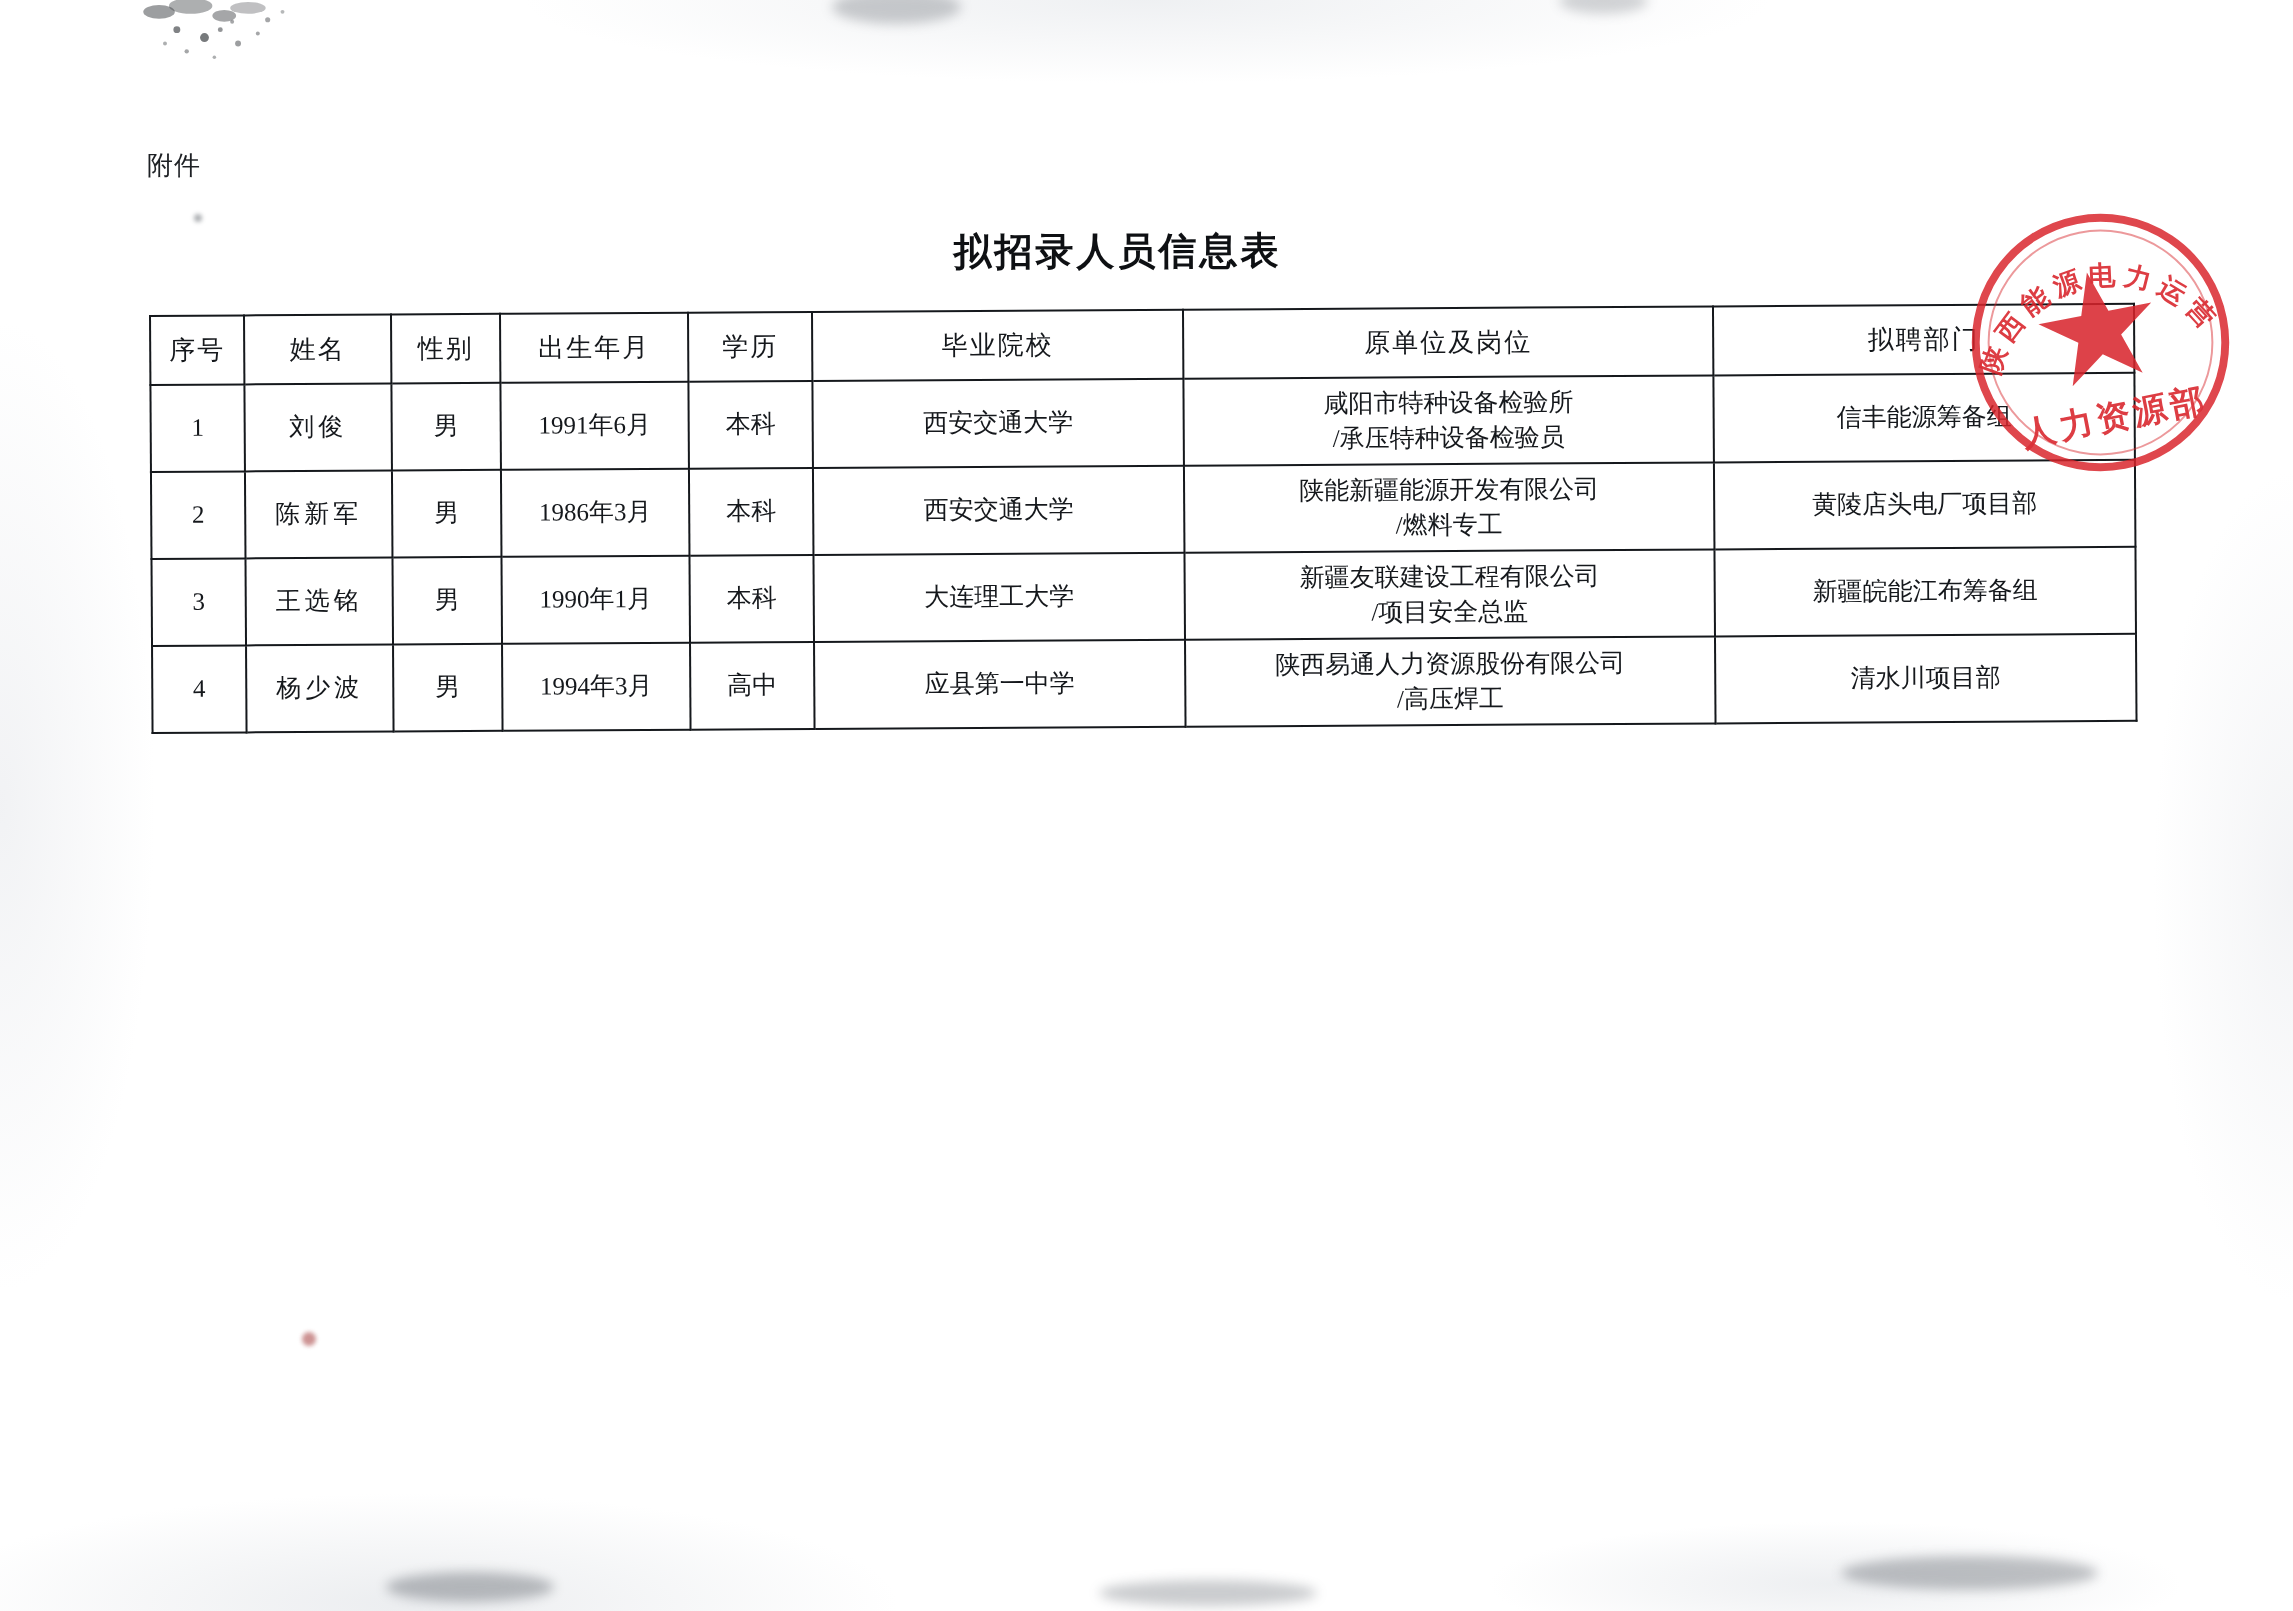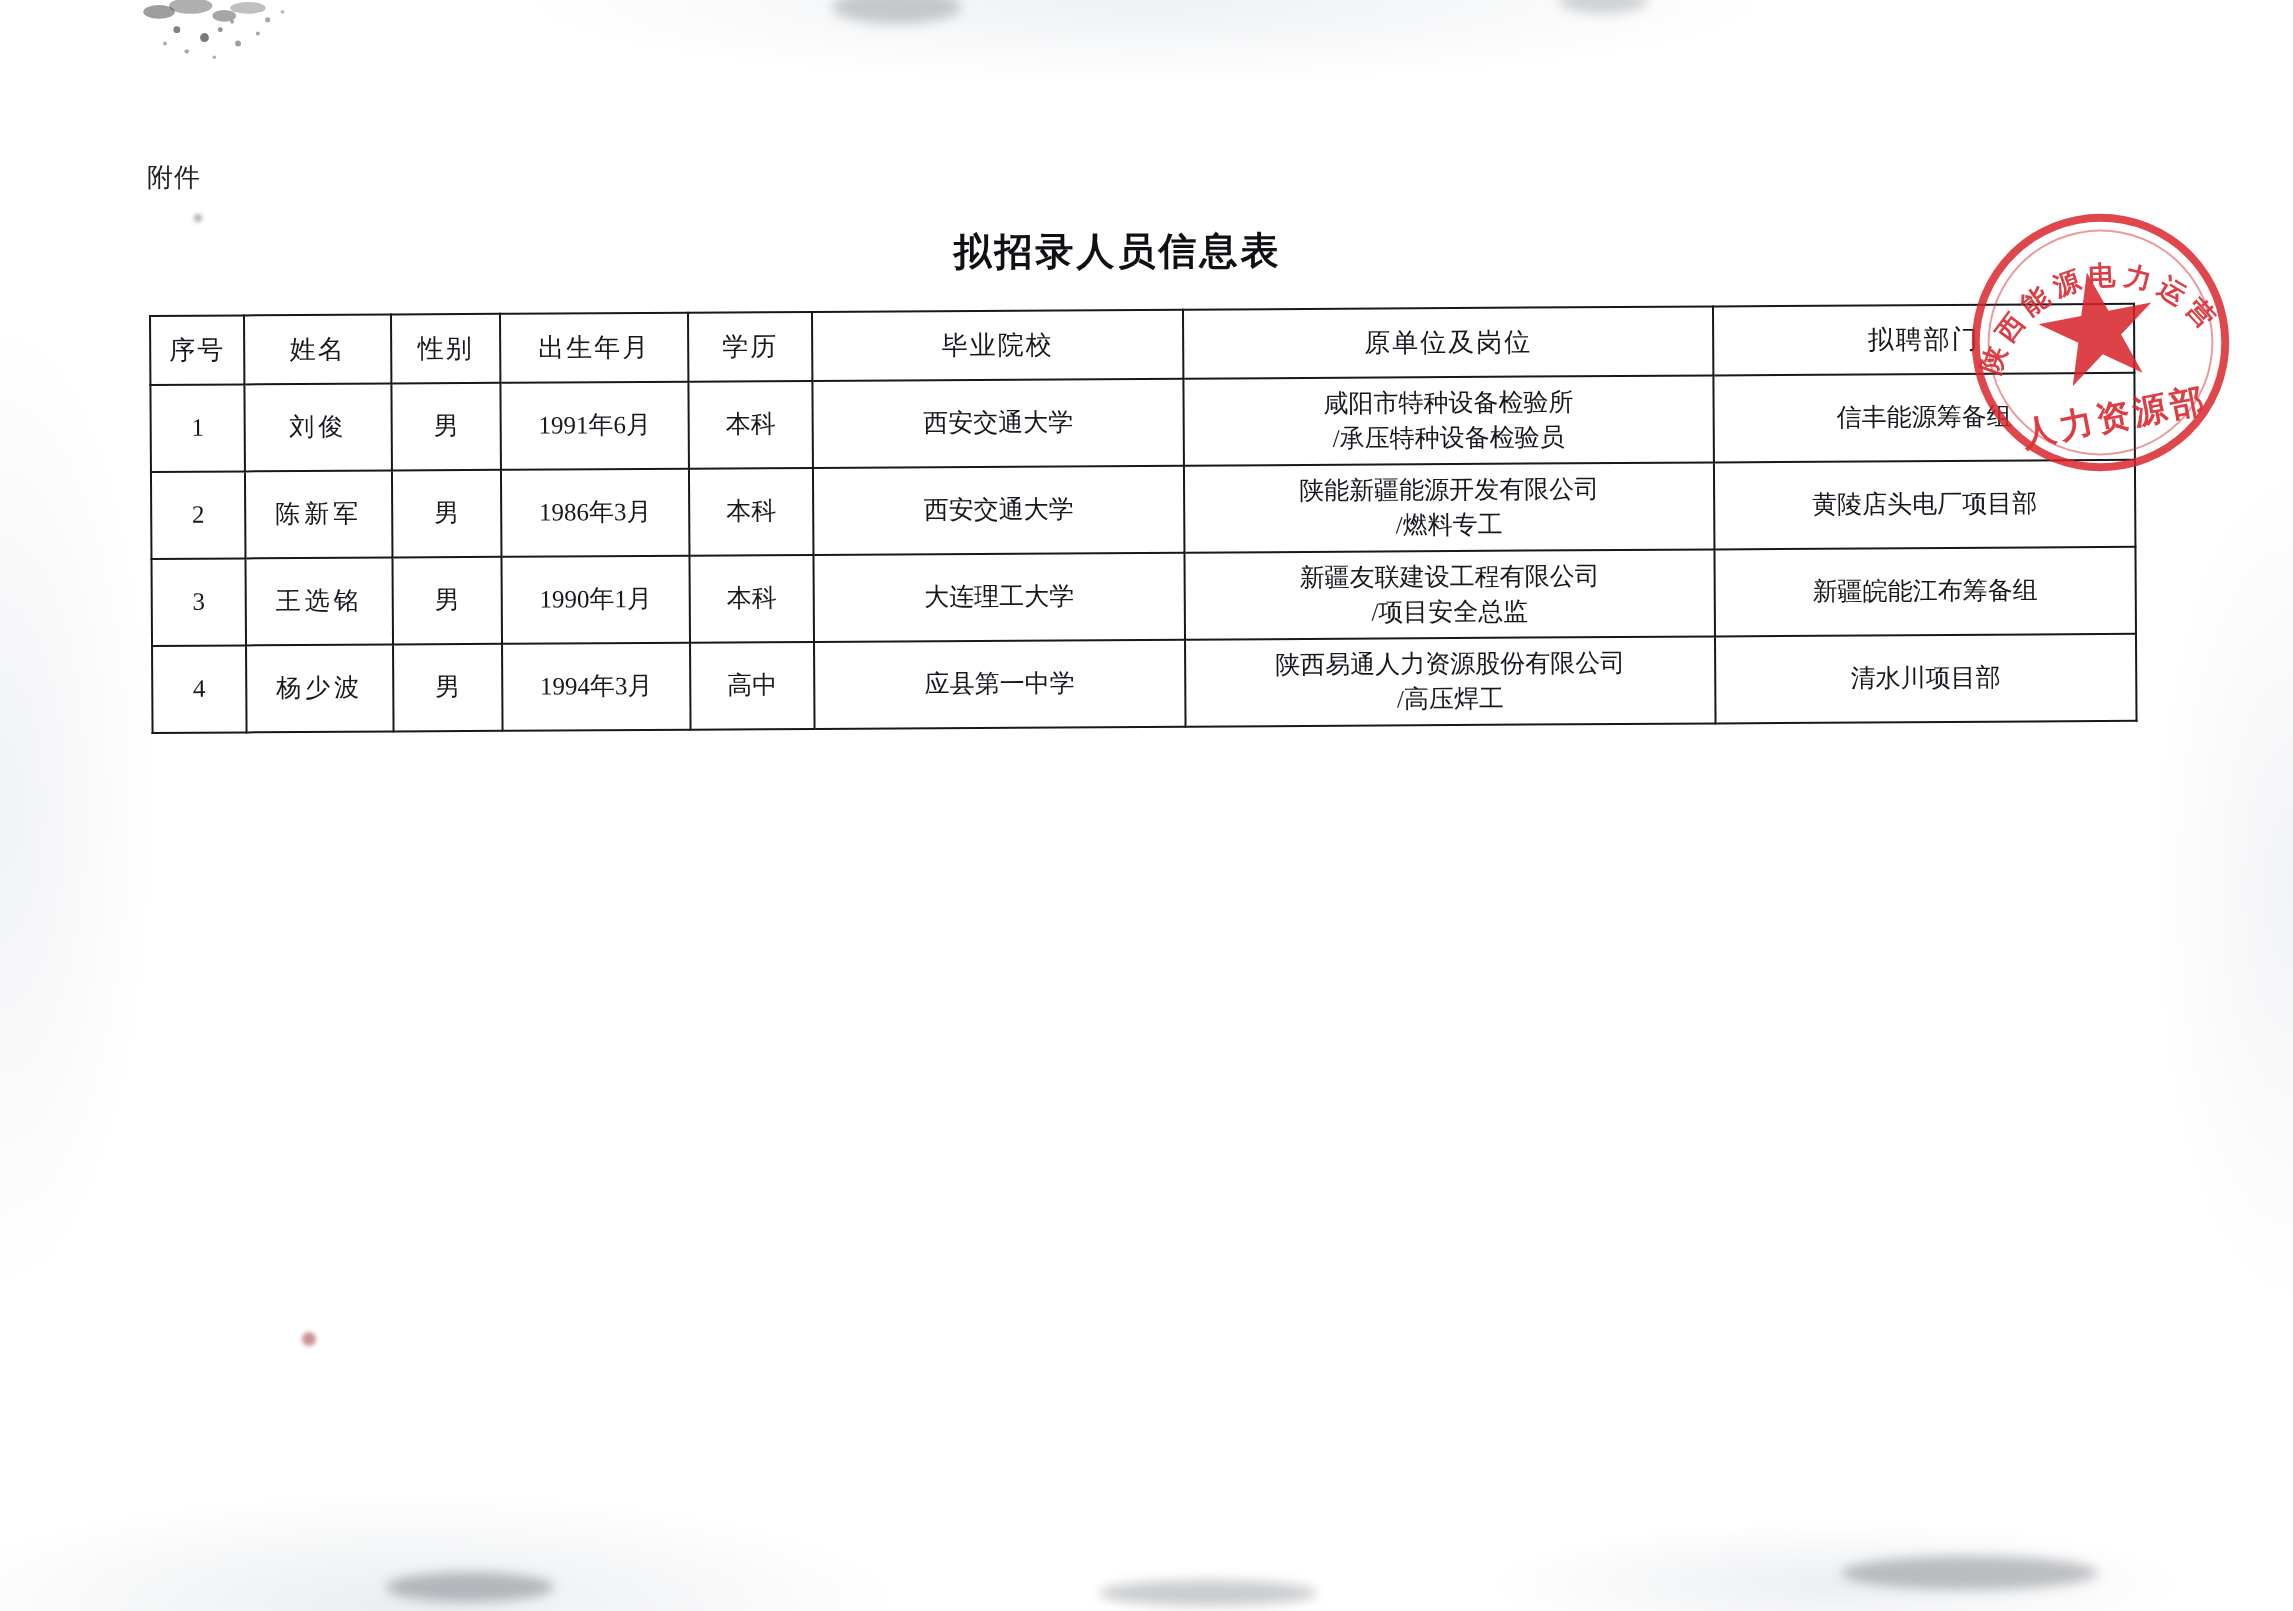--- a/index.html
+++ b/index.html
@@ -37,21 +37,21 @@
   .speckle-field {
     position: absolute;
     pointer-events: none;
     opacity: 0.85;
   }
 
   
   .attach-label {
     position: absolute;
     left: 147px;
-    top: 160px;
+    top: 148px;
     font-size: 26px;
     letter-spacing: 1px;
     color: #1d2024;
   }
   .doc-title {
     position: absolute;
     left: 0;
     right: 0;
     top: 226px;
     text-align: center;

